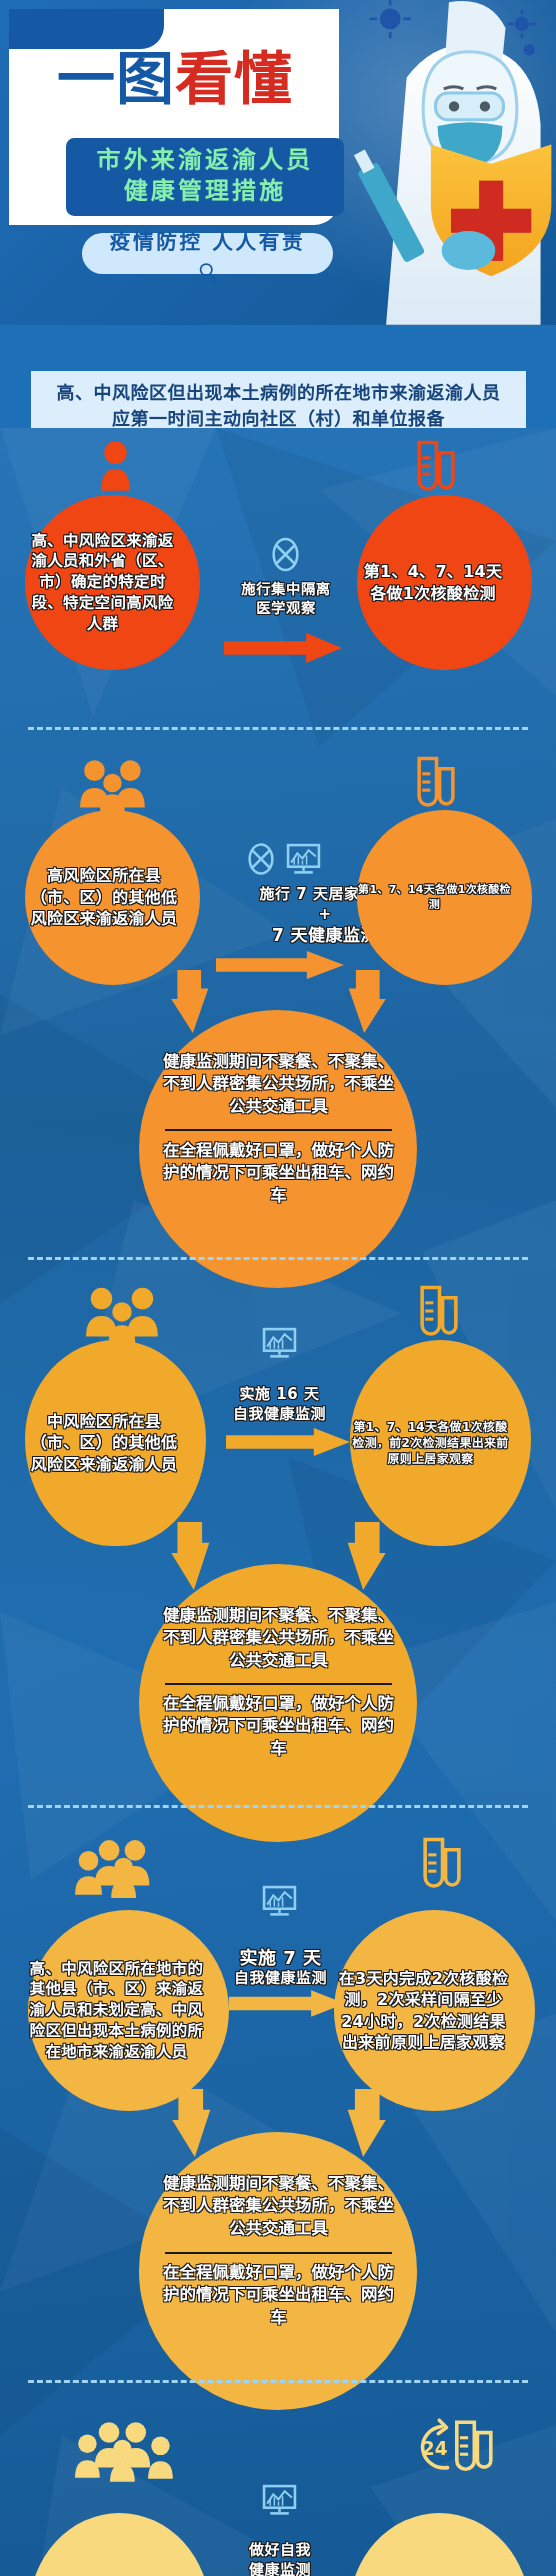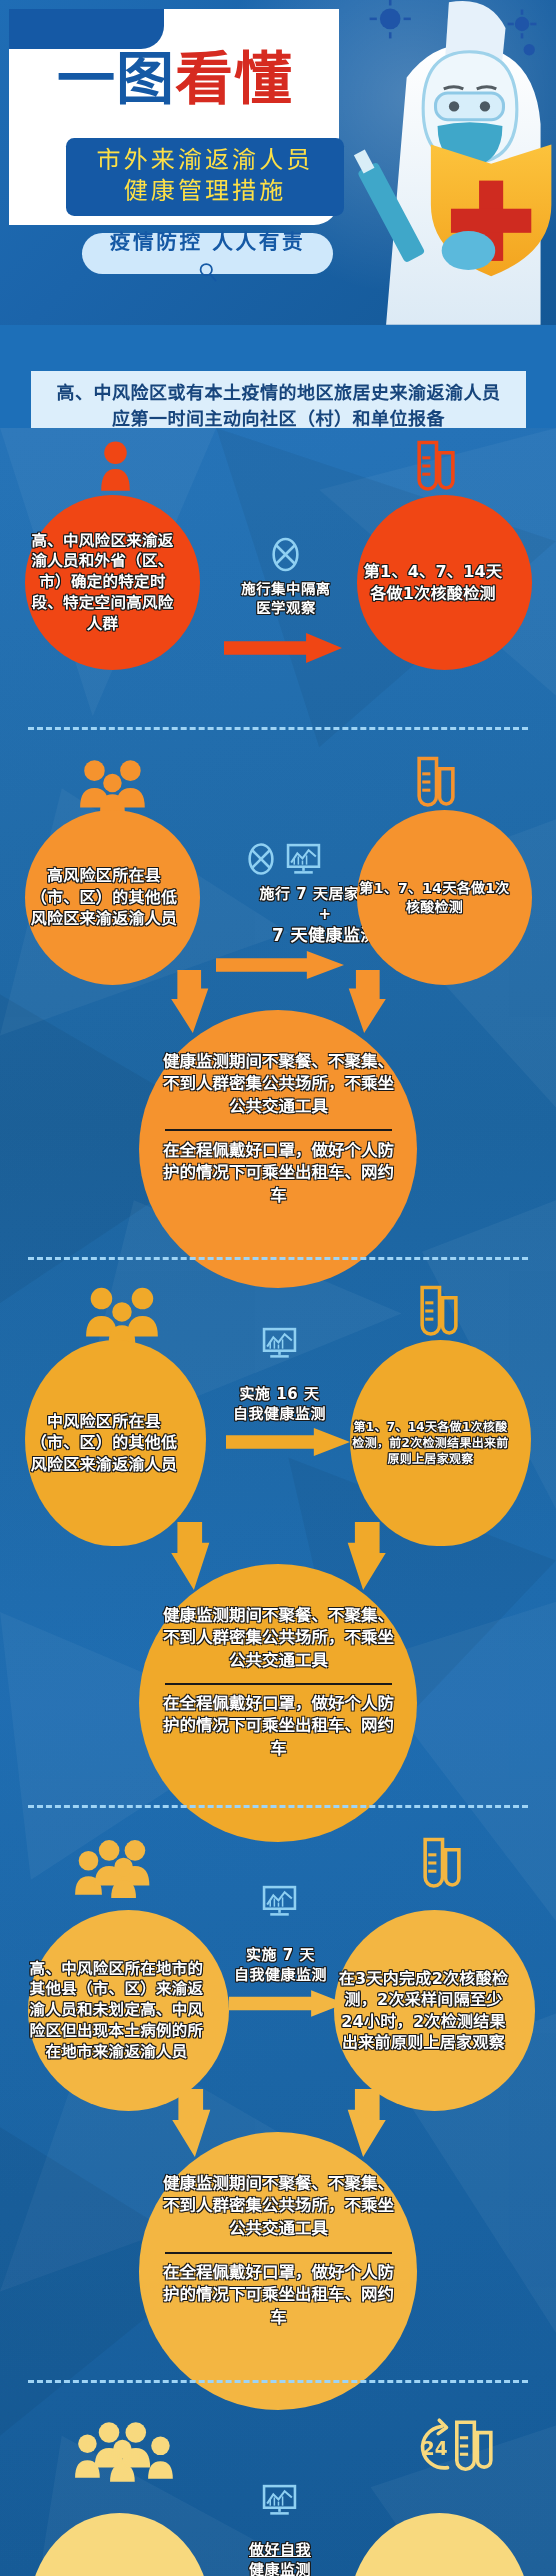--- a/index.html
+++ b/index.html
@@ -64,23 +64,23 @@
     position: absolute;
     left: 66px; top: 138px;
     width: 278px;
     padding: 7.2px 8.2px 9.3px;
     background: #1559a5;
     border-radius: 8.2px;
     text-align: center;
   }
   .subtitle-box .sline {
     display: block;
-    color: #fde047;
+    color: #86efac;
     font-size: 24px;
-    font-weight: normal;
+    font-weight: bold;
     letter-spacing: 3.1px;
     line-height: 1.28;
     font-family: "DejaVu Sans", "Liberation Sans", sans-serif;
   }
   .slogan-pill {
     position: absolute;
     left: 82px; top: 233px;
     width: 251px; height: 41px;
     background: #cfe8fb;
     border-radius: 20.6px;
@@ -280,21 +280,21 @@
       <span class="sl-text">疫情防控  人人有责</span>
       <svg class="search-ic" viewBox="0 0 38 38" aria-hidden="true">
         <circle cx="16" cy="15" r="11" fill="none" stroke="#1559a5" stroke-width="3.4"></circle>
         <line x1="24" y1="24" x2="34" y2="36" stroke="#1559a5" stroke-width="3.4" stroke-linecap="round"></line>
       </svg>
     </div>
   </div>
 
   <div class="notice-wrap">
     <div class="notice">
-      <span class="n-line">高、中风险区或有本土疫情的地区旅居史来渝返渝人员</span>
+      <span class="n-line">高、中风险区但出现本土病例的所在地市来渝返渝人员</span>
       <span class="n-line">应第一时间主动向社区（村）和单位报备</span>
     </div>
     <div class="notch left"></div>
     <div class="notch right"></div>
   </div>
 
   <div class="body-area">
     <svg class="facets" viewBox="0 0 1080 4900" preserveAspectRatio="none" aria-hidden="true">
       <g fill="#ffffff" opacity="0.045">
         <polygon points="0,0 420,0 180,560"></polygon>
@@ -397,21 +397,21 @@
       </div>
       <div class="mid-label" style="left:215px; top:143px; width:132px;margin-left:44px;">
         <span class="m-line" style="font-size:15px;">施行 7 天居家隔离</span>
         <span class="m-line" style="font-size:15px;">+</span>
         <span class="m-line" style="font-size:17px;">7 天健康监测</span>
       </div>
       <svg style="position:absolute; left:216px; top:209px; width:128px; height:28px;" viewBox="0 0 248 54" aria-hidden="true">
         <path d="M0 14 h176 v-14 l72 27 l-72 27 v-14 h-176 z" fill="#f5932e"></path>
       </svg>
       <div class="bubble" style="left:357px; top:68px; width:175px; height:175px; background:#f5932e;">
-        <span class="b-text" style="font-size:14px; width:155px;">第1、7、14天各做1次核酸检测</span>
+        <span class="b-text" style="font-size:11px; width:155px;">第1、7、14天各做1次核酸检测</span>
       </div>
 
       <svg style="position:absolute; left:170px; top:226px; width:57px; height:67px;" viewBox="0 0 110 130" aria-hidden="true">
         <path d="M14 4 l0 56 l-12 0 l42 66 l30 -86 l-14 0 l0 -36 z" fill="#f5932e"></path>
       </svg>
       <svg style="position:absolute; left:330px; top:226px; width:57px; height:67px;" viewBox="0 0 110 130" aria-hidden="true">
         <path d="M96 4 l0 56 l12 0 l-42 66 l-30 -86 l14 0 l0 -36 z" fill="#f5932e"></path>
       </svg>
       <div class="bubble" style="left:139px; top:268px; width:278px; height:278px; background:#f5932e;">
         <span></span>
@@ -505,21 +505,21 @@
           <line x1="32" y1="42" x2="32" y2="34"></line>
             <line x1="40" y1="42" x2="40" y2="24"></line>
         </g>
         <line x1="34" y1="46" x2="34" y2="54" stroke="#8fd0f2" stroke-width="5"></line>
         <line x1="16" y1="57" x2="52" y2="57" stroke="#8fd0f2" stroke-width="5"></line>
       </svg>
       <div class="bubble" style="left:28px; top:91px; width:201px; height:201px; background:#f3b642;">
         <span class="b-text" style="font-size:15.5px; width:177px;">高、中风险区所在地市的其他县（市、区）来渝返渝人员和未划定高、中风险区但出现本土病例的所在地市来渝返渝人员</span>
       </div>
       <div class="mid-label" style="left:223px; top:127px; width:115px;">
-        <span class="m-line" style="font-size:15px;">实施 7 天</span>
+        <span class="m-line" style="font-size:18px;">实施 7 天</span>
         <span class="m-line" style="font-size:15px;">自我健康监测</span>
       </div>
       <svg style="position:absolute; left:229px; top:171px; width:116px; height:27px;" viewBox="0 0 226 52" aria-hidden="true">
         <path d="M0 13 h160 v-13 l66 26 l-66 26 v-13 h-160 z" fill="#f3b642"></path>
       </svg>
       <div class="bubble" style="left:334px; top:91px; width:201px; height:201px; background:#f3b642;">
         <span class="b-text" style="font-size:16px; width:179px;">在3天内完成2次核酸检测，2次采样间隔至少24小时，2次检测结果出来前原则上居家观察</span>
       </div>
       <svg style="position:absolute; left:171px; top:268px; width:58px; height:72px;" viewBox="0 0 112 140" aria-hidden="true">
         <path d="M14 4 l0 60 l-12 0 l44 72 l30 -92 l-14 0 l0 -40 z" fill="#f3b642"></path>
@@ -568,21 +568,21 @@
           <line x1="32" y1="42" x2="32" y2="34"></line>
             <line x1="40" y1="42" x2="40" y2="24"></line>
         </g>
         <line x1="34" y1="46" x2="34" y2="54" stroke="#8fd0f2" stroke-width="5"></line>
         <line x1="16" y1="57" x2="52" y2="57" stroke="#8fd0f2" stroke-width="5"></line>
       </svg>
       <div class="bubble" style="left:29px; top:117px; width:181px; height:206px; background:#f8d97e; border-radius:50% 50% 48% 48%/48% 48% 52% 52%;">
         
       </div>
       <div class="mid-label" style="left:227px; top:145px; width:106px;">
-        <span class="m-line" style="font-size:15px;text-decoration:underline;">做好自我</span>
+        <span class="m-line" style="font-size:15px;">做好自我</span>
         <span class="m-line" style="font-size:15px;">健康监测</span>
       </div>
 
       <div class="bubble" style="left:349px; top:117px; width:181px; height:206px; background:#f8d97e; border-radius:50% 50% 48% 48%/48% 48% 52% 52%;">
         
       </div>
     </div>
   </div>
 
 </div>

